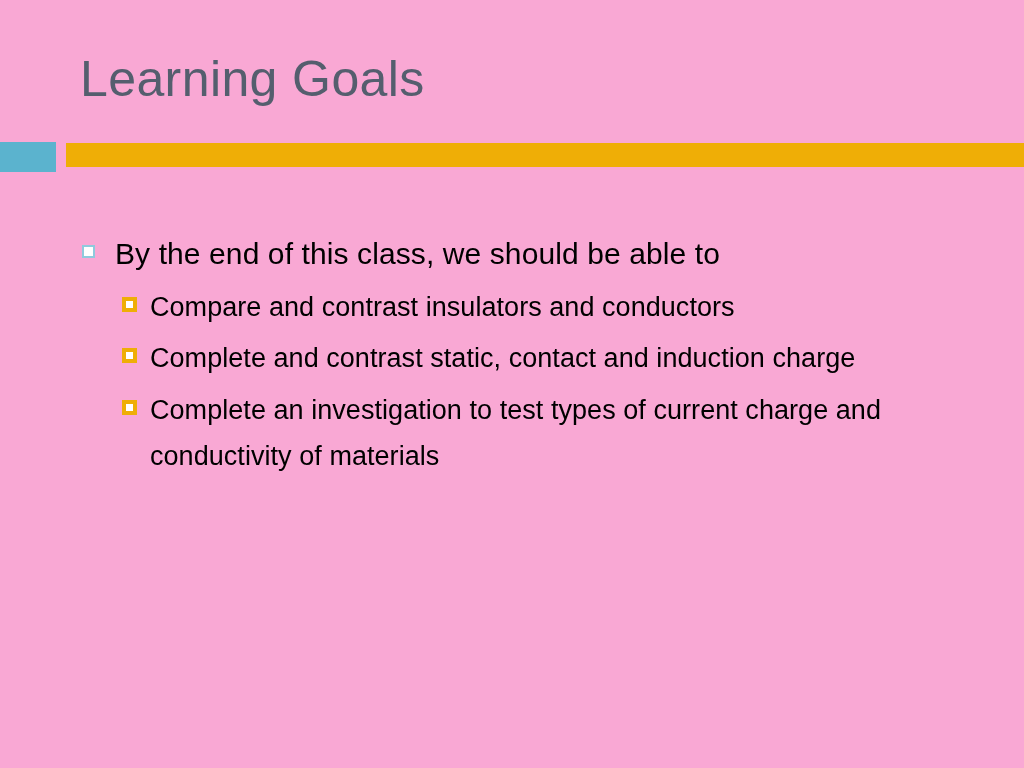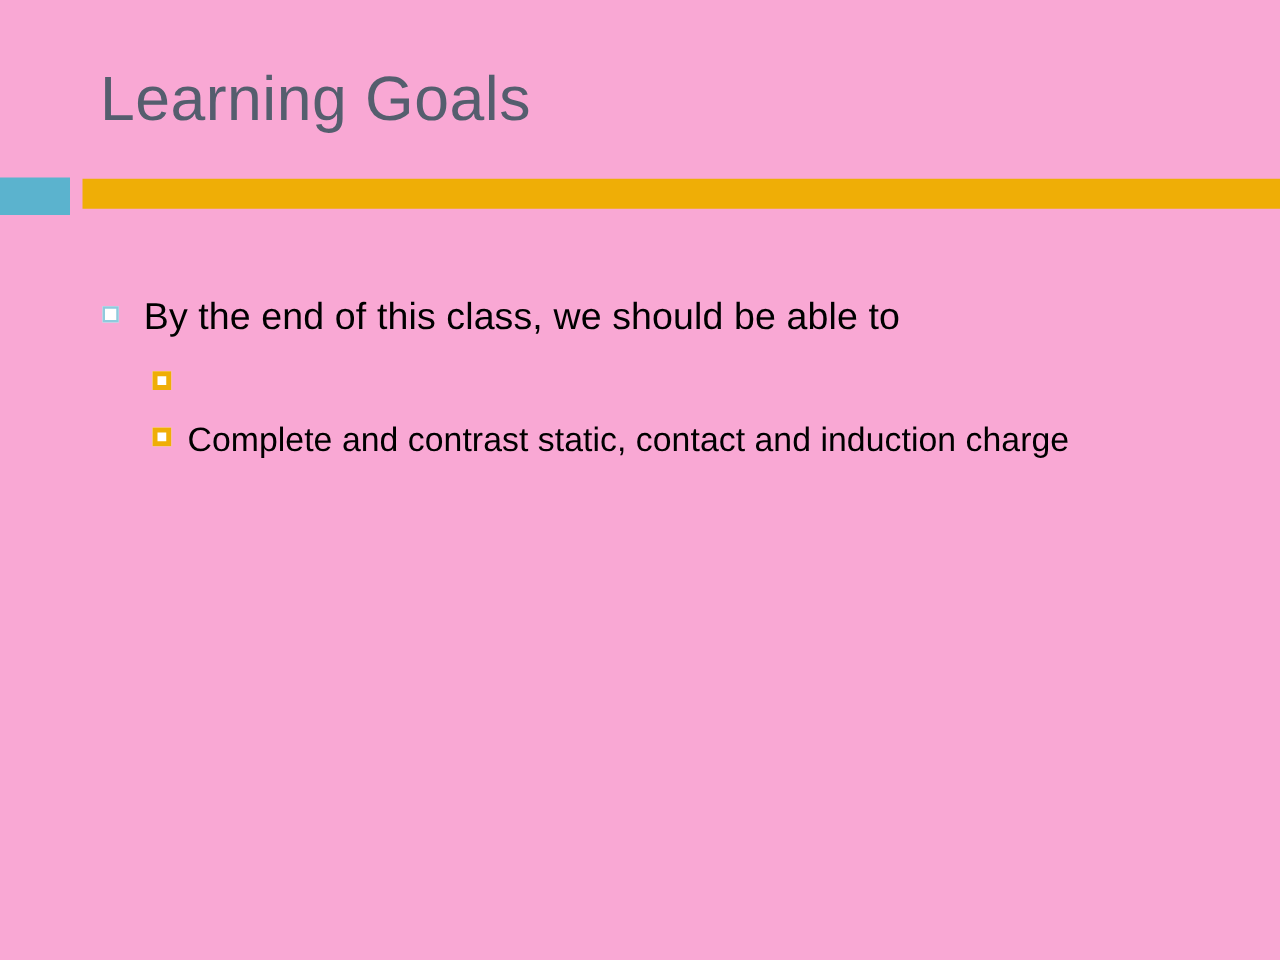--- a/index.html
+++ b/index.html
@@ -152,23 +152,28 @@
 
     <div class="bullet-l1">
       <span class="marker"></span>
       <span class="txt">By the end of this class, we should be able to</span>
     </div>
 
     <div class="sub-list">
 
       <div class="bullet-l2">
         <span class="marker"></span>
+        <span class="txt">Compare and contrast insulators and conductors</span>
       </div>
 
       <div class="bullet-l2">
         <span class="marker"></span>
         <span class="txt">Complete and contrast static, contact and induction charge</span>
       </div>
 
+      <div class="bullet-l2">
+        <span class="marker"></span>
+        <span class="txt">Complete an investigation to test types of current charge and conductivity of materials</span>
+      </div>
 
     </div>
   </div>
 </div>
 
 </body></html>

